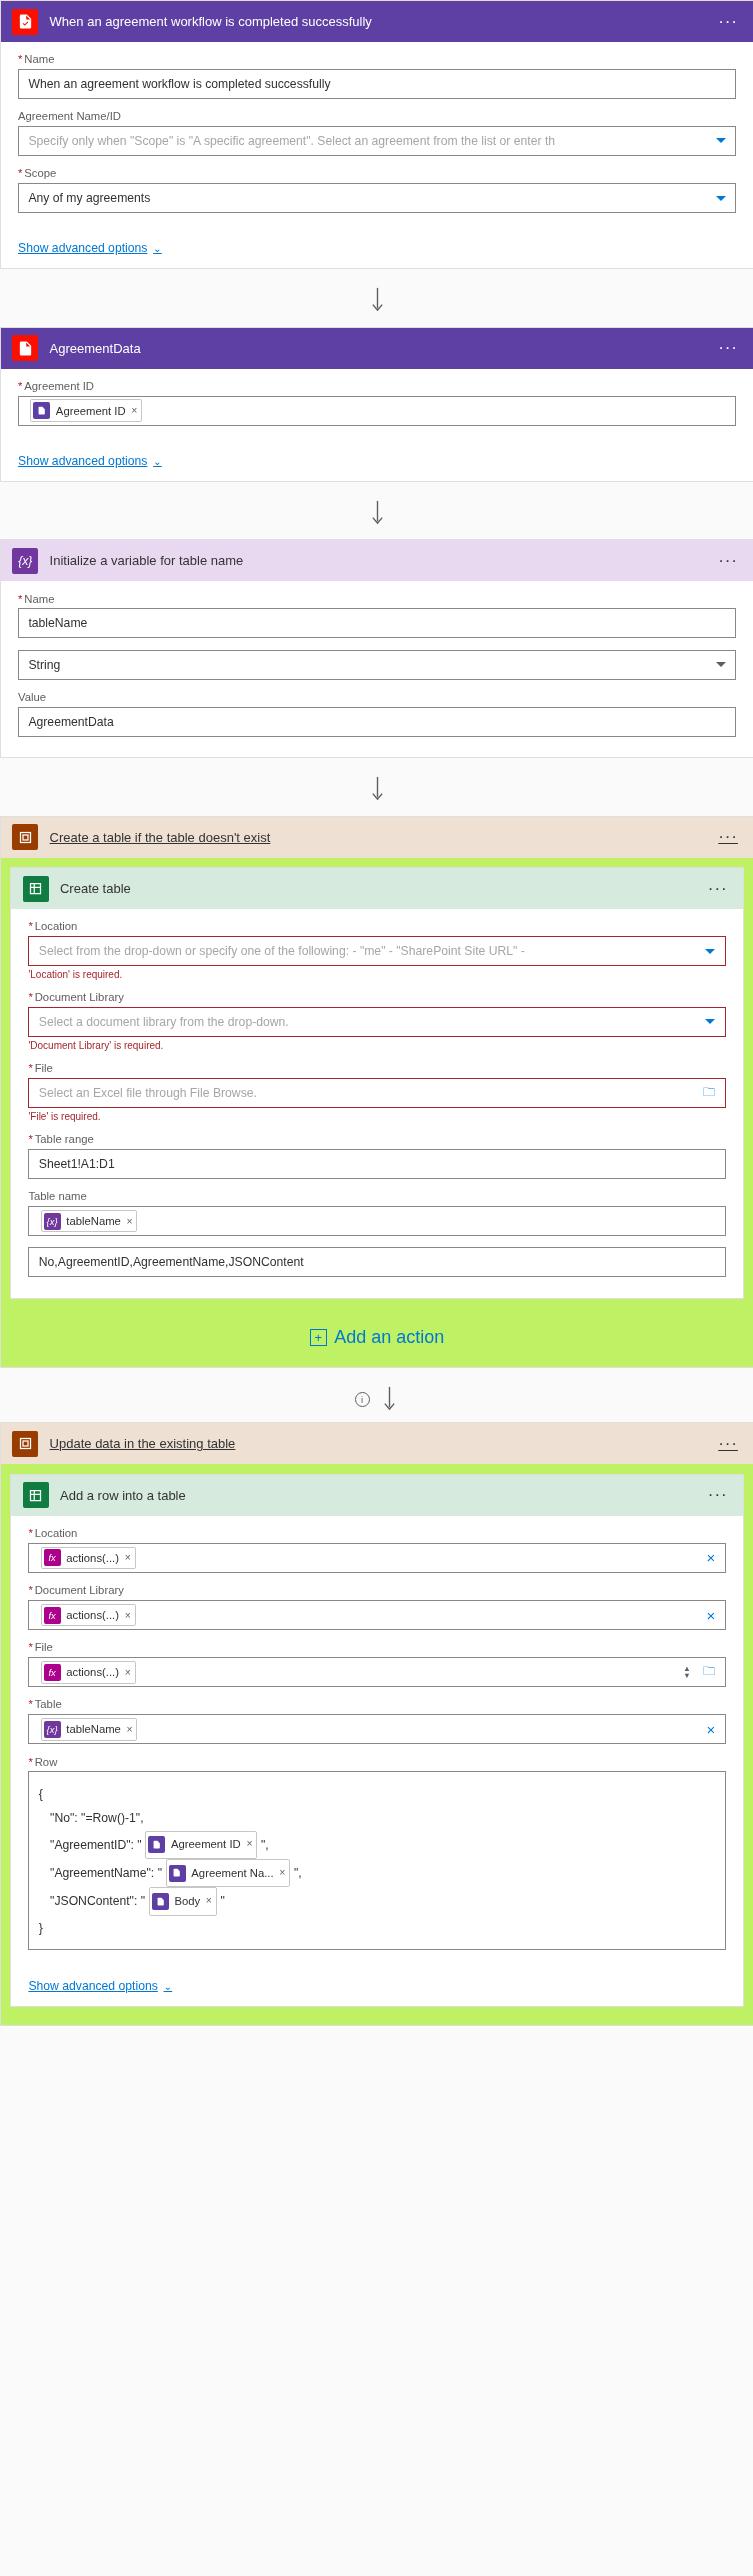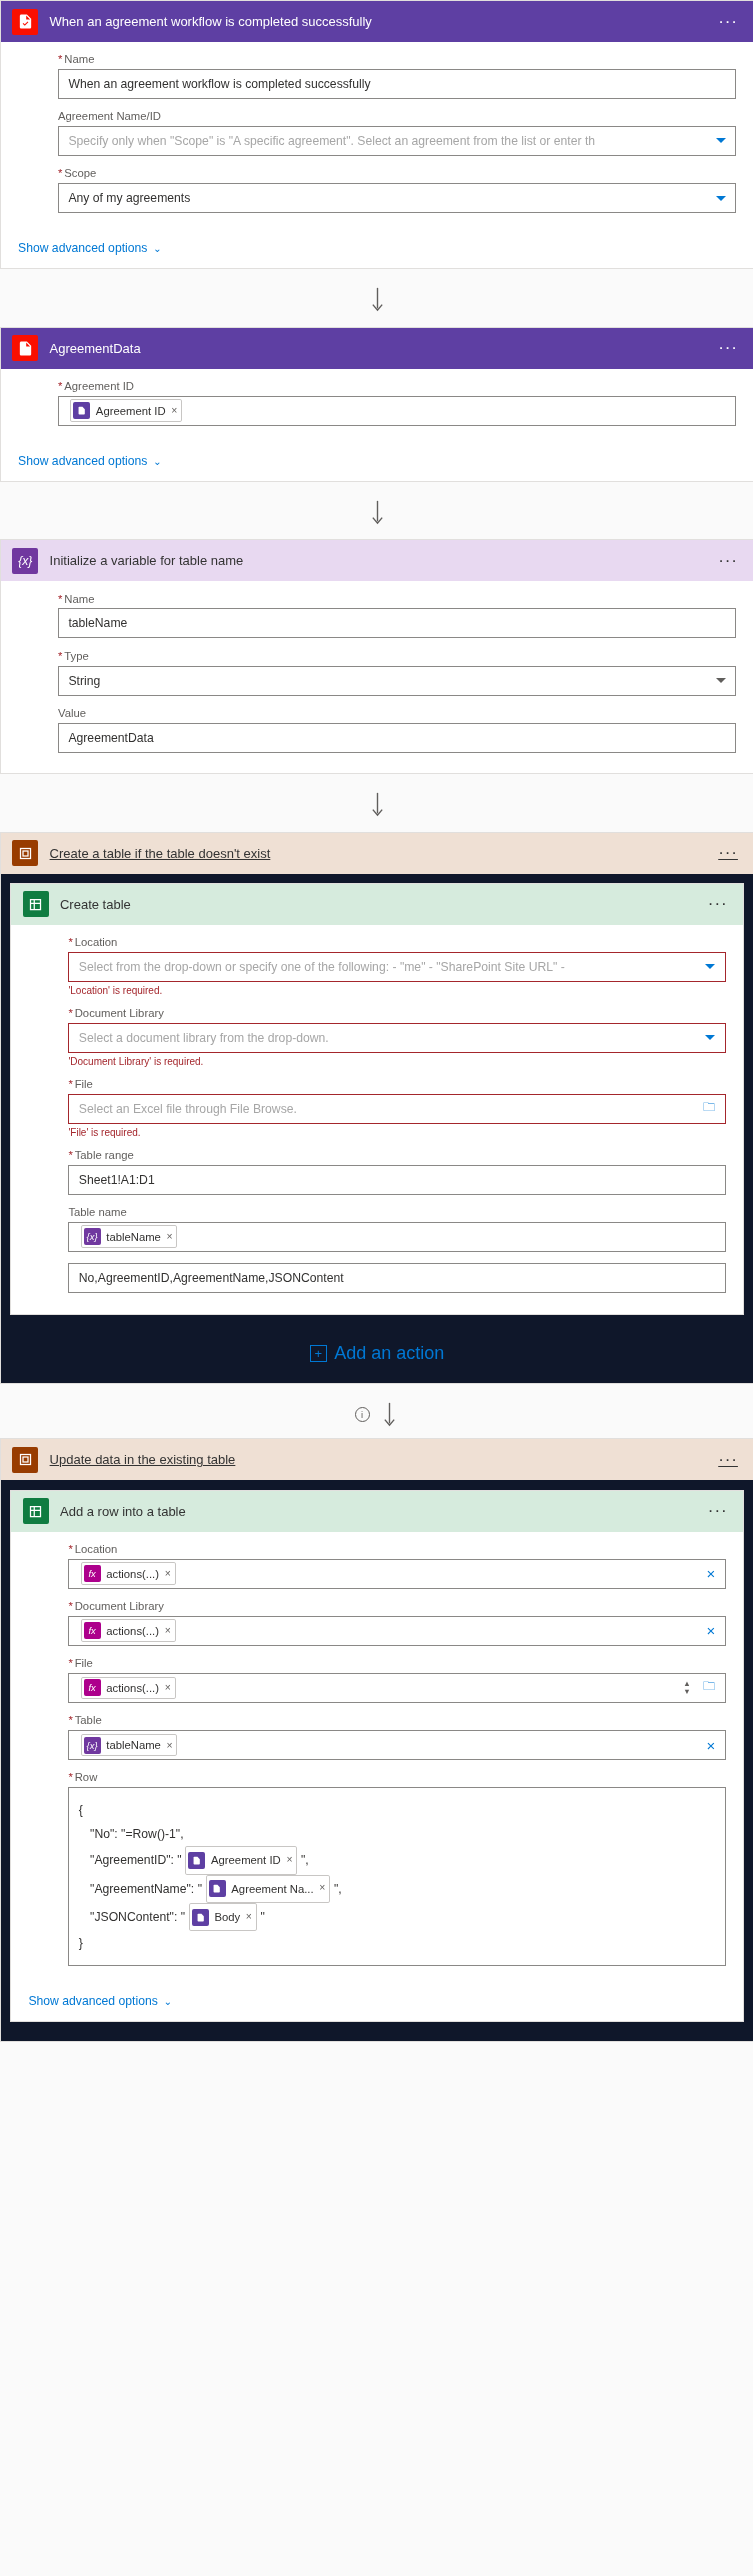--- a/index.html
+++ b/index.html
@@ -12,43 +12,43 @@
 .card-header.scope { background: #efe0d4; color: #333; text-decoration: underline; }
 .card-header.excel { background: #d6ebdd; color: #333; }
 .header-icon { width: 26px; height: 26px; display: flex; align-items: center; justify-content: center; border-radius: 1.9px; margin-right: 11.3px; flex-shrink: 0; }
 .header-icon.adobe { background: #fa0f00; }
 .header-icon.var { background: #70389f; color: #fff; }
 .header-icon.scope-icon { background: #983c00; color: #fff; }
 .header-icon.excel-icon { background: #107c41; color: #fff; }
 .header-title { font-size: 13px; flex: 1; }
 .header-menu { font-size: 17px; letter-spacing: 0.9px; cursor: pointer; padding: 0 3.8px; }
 .card-body { padding: 11.3px 17px 9.4px; }
-.field { margin-bottom: 11.3px; margin-left: 40px; }
+.field { margin-bottom: 11.3px; }
 .field-label { font-size: 11.3px; color: #605e5c; margin-bottom: 3.8px; display: block; }
 .req::before { content: "*"; color: #a4262c; margin-right: 1.9px; }
 .input-box { width: 100%; border: 0.9px solid #8a8886; padding: 5.7px 9.4px; font-size: 12.2px; height: 30px; display: flex; align-items: center; background: #fff; position: relative; }
 .input-box.select::after { content: ""; position: absolute; right: 9.4px; top: 11.3px; width: 0; height: 0; border-left: 5.7px solid transparent; border-right: 5.7px solid transparent; border-top: 5.7px solid #0078d4; }
 .input-box.select-gray::after { content: ""; position: absolute; right: 9.4px; top: 11.3px; width: 0; height: 0; border-left: 5.7px solid transparent; border-right: 5.7px solid transparent; border-top: 5.7px solid #605e5c; }
 .input-box.error { border-color: #a4262c; }
 .placeholder { color: #a6a6a6; }
 .error-text { color: #a4262c; font-size: 10px; margin-top: 2.8px; }
-.adv-link { color: #0078d4; font-size: 12.2px; cursor: pointer; padding: 7.5px 17px 13px; display: flex; align-items: center; }
+.adv-link { color: #0078d4; font-size: 12.2px; cursor: pointer; padding: 7.5px 17px 13px; display: flex; align-items: center; text-decoration: underline; }
 .adv-link .chev { margin-left: 5.7px; font-size: 10.4px; }
 .arrow-down { text-align: center; padding: 9.4px 0; }
 .arrow-down svg { width: 19px; height: 28px; }
 .token { display: inline-flex; align-items: center; background: #fff; border: 0.9px solid #c8c6c4; border-radius: 1.9px; padding: 1.9px 3.8px 1.9px 1.9px; font-size: 11.3px; margin: 0 1.9px; }
 .token-icon { width: 17px; height: 17px; display: inline-flex; align-items: center; justify-content: center; border-radius: 1.9px; margin-right: 5.7px; font-size: 9.4px; color: #fff; }
 .token-icon.adobe-t { background: #5e3fa3; }
 .token-icon.var-t { background: #70389f; }
 .token-icon.fx-t { background: #ad008c; font-style: italic; }
 .token-x { margin-left: 5.7px; color: #605e5c; cursor: pointer; font-size: 10.4px; }
 .clear-x { position: absolute; right: 9.4px; color: #0078d4; font-size: 15px; cursor: pointer; }
 .folder-icon { position: absolute; right: 9.4px; color: #0078d4; cursor: pointer; }
 .stepper { position: absolute; right: 34px; display: flex; flex-direction: column; font-size: 7.5px; line-height: 7.5px; color: #605e5c; }
-.nested { background: #0f172a; padding: 9.4px; margin-top: 0; }
+.nested { background: #bef264; padding: 9.4px; margin-top: 0; }
 .nested .card { margin-bottom: 9.4px; }
 .add-action { text-align: center; padding: 19px 0 9.4px; color: #0078d4; cursor: pointer; font-size: 18px; display: flex; align-items: center; justify-content: center; gap: 7.5px; }
 .add-action-icon { width: 17px; height: 17px; border: 1.4px solid #0078d4; display: inline-flex; align-items: center; justify-content: center; position: relative; }
 .add-action-icon::before { content: "+"; color: #0078d4; font-size: 13px; line-height: 1; }
 .info-icon { display: inline-flex; width: 15px; height: 15px; border: 0.9px solid #605e5c; border-radius: 50%; align-items: center; justify-content: center; font-size: 9.4px; color: #605e5c; margin-right: 7.5px; vertical-align: middle; }
 .row-content { border: 0.9px solid #8a8886; padding: 9.4px; font-family: 'Segoe UI', monospace; font-size: 12.2px; line-height: 2; }
 .row-line { display: flex; align-items: center; flex-wrap: wrap; gap: 1.9px; }
 .adobe-svg { fill: #fff; }
 </style>
 </head>
@@ -145,21 +145,20 @@
     <div class="header-menu">···</div>
   </div>
   <div class="card-body">
     <div class="field">
       <label class="field-label req">Name</label>
       <div class="input-box">
           <span>tableName</span>
         </div>
     </div>
     <div class="field">
-      <label class="field-label req">Type</label>
       <div class="input-box select-gray">
           <span>String</span>
         </div>
     </div>
     <div class="field">
       <label class="field-label">Value</label>
       <div class="input-box">
           <span>AgreementData</span>
         </div>
     </div>

